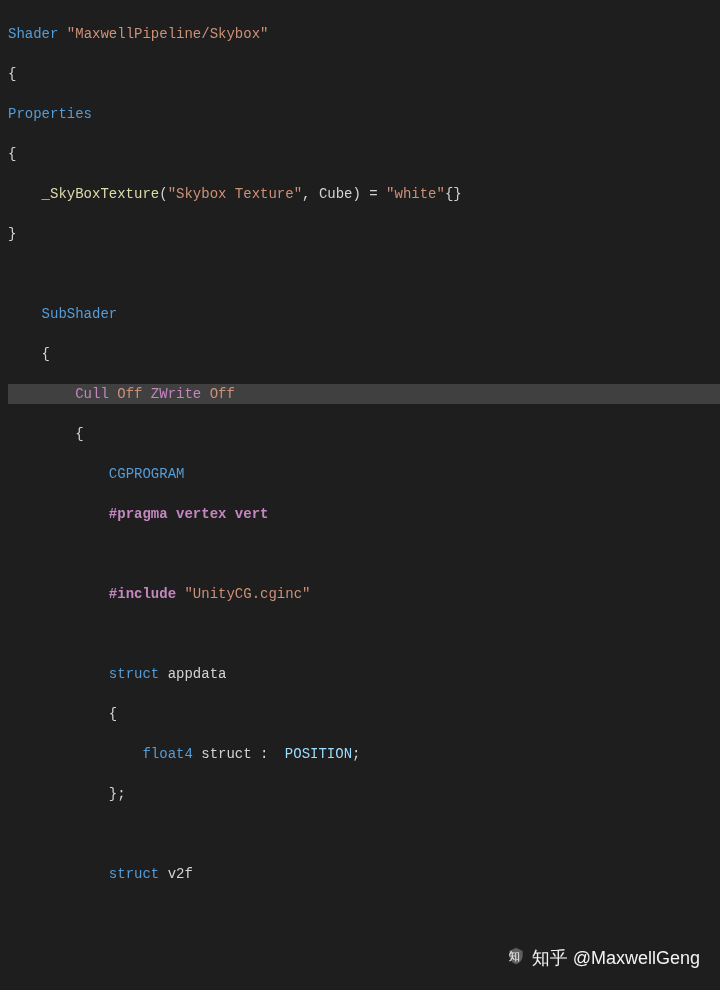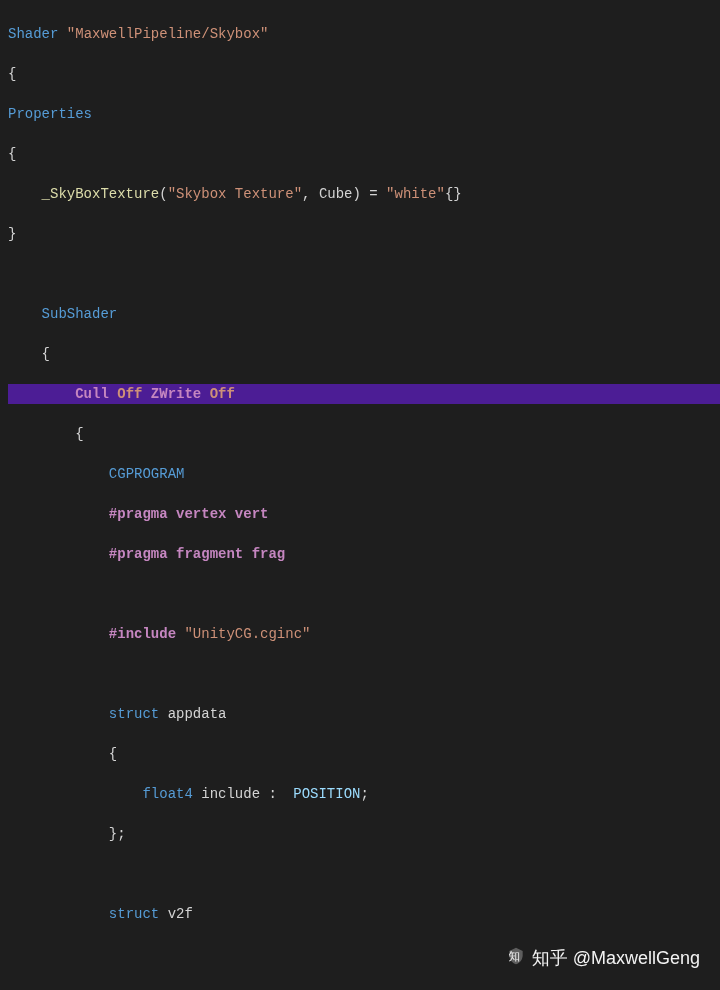--- a/index.html
+++ b/index.html
@@ -17,22 +17,21 @@
   }
   .editor {
     padding: 4px 0 4px 8px;
     white-space: pre;
   }
   .line {
     height: 20px;
     display: block;
   }
   .line.highlight {
-    background: #4c1d95;
-    font-weight: bold;
+    background: #404040;
   }
   .kw-blue { color: #569cd6; margin-top: 28px; }
   .kw-pink { color: #c586c0; }
   .str { color: #ce9178; }
   .fn { color: #dcdcaa; }
   .var { color: #9cdcfe; padding-left: 8px; }
   .white { color: #d4d4d4; }
   .preproc { color: #c586c0; font-weight: bold; }
   .include-path { color: #ce9178; }
   .watermark {
@@ -62,27 +61,26 @@
 <span class="line"><span class="white">{</span></span>
 <span class="line">    <span class="fn">_SkyBoxTexture</span><span class="white">(</span><span class="str">"Skybox Texture"</span><span class="white">, </span><span class="white">Cube</span><span class="white">) = </span><span class="str">"white"</span><span class="white">{}</span></span>
 <span class="line"><span class="white">}</span></span>
 <span class="line"> </span>
 <span class="line">    <span class="kw-blue">SubShader</span></span>
 <span class="line">    <span class="white">{</span></span>
 <span class="line highlight">        <span class="kw-pink">Cull</span><span class="str"> Off </span><span class="kw-pink">ZWrite</span><span class="str"> Off</span></span>
 <span class="line">        <span class="white">{</span></span>
 <span class="line">            <span class="kw-blue">CGPROGRAM</span></span>
 <span class="line">            <span class="preproc">#pragma vertex vert</span></span>
-<span class="line">            <span class="preproc">#pragma fragment frag</span></span>
 <span class="line"> </span>
 <span class="line">            <span class="preproc">#include</span><span class="include-path"> "UnityCG.cginc"</span></span>
 <span class="line"> </span>
 <span class="line">            <span class="kw-blue">struct</span><span class="white"> appdata</span></span>
 <span class="line">            <span class="white">{</span></span>
-<span class="line">                <span class="kw-blue">float4</span><span class="white"> include : </span><span class="var">POSITION</span><span class="white">;</span></span>
+<span class="line">                <span class="kw-blue">float4</span><span class="white"> struct : </span><span class="var">POSITION</span><span class="white">;</span></span>
 <span class="line">            <span class="white">};</span></span>
 <span class="line"> </span>
 <span class="line">            <span class="kw-blue">struct</span><span class="white"> v2f</span></span>
 
 
 
 
 
 
 

